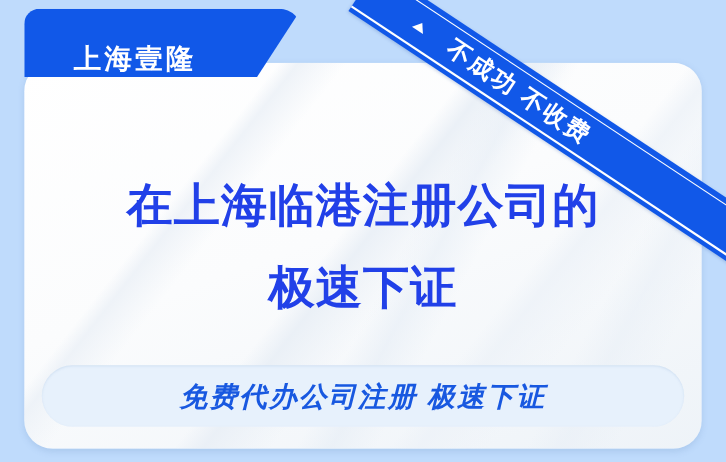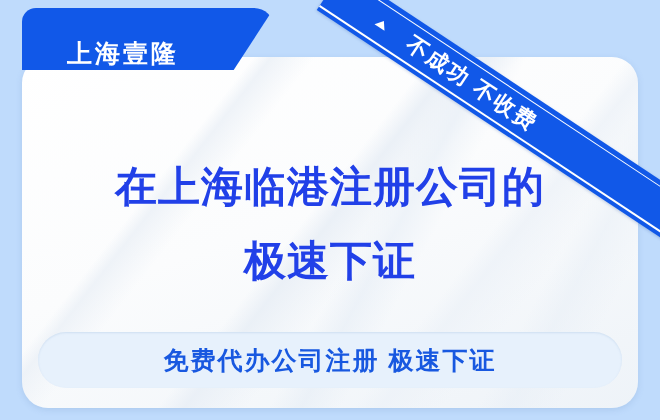--- a/index.html
+++ b/index.html
@@ -167,20 +167,21 @@
     bottom: 20px;
     width: 584px;
     height: 56px;
     border-radius: 28px;
     background: #e7f1fc;
     display: flex;
     align-items: center;
     justify-content: center;
     box-shadow: inset 0 1px 2px rgba(140,175,215,.25);
     z-index: 3;
+    font-style: italic;
   }
   #cta-pill-label {
     color: #1858e0;
     font-size: 25px;
     font-weight: bold;
     letter-spacing: 2px;
     white-space: nowrap;
   }
 </style>
 </head>

